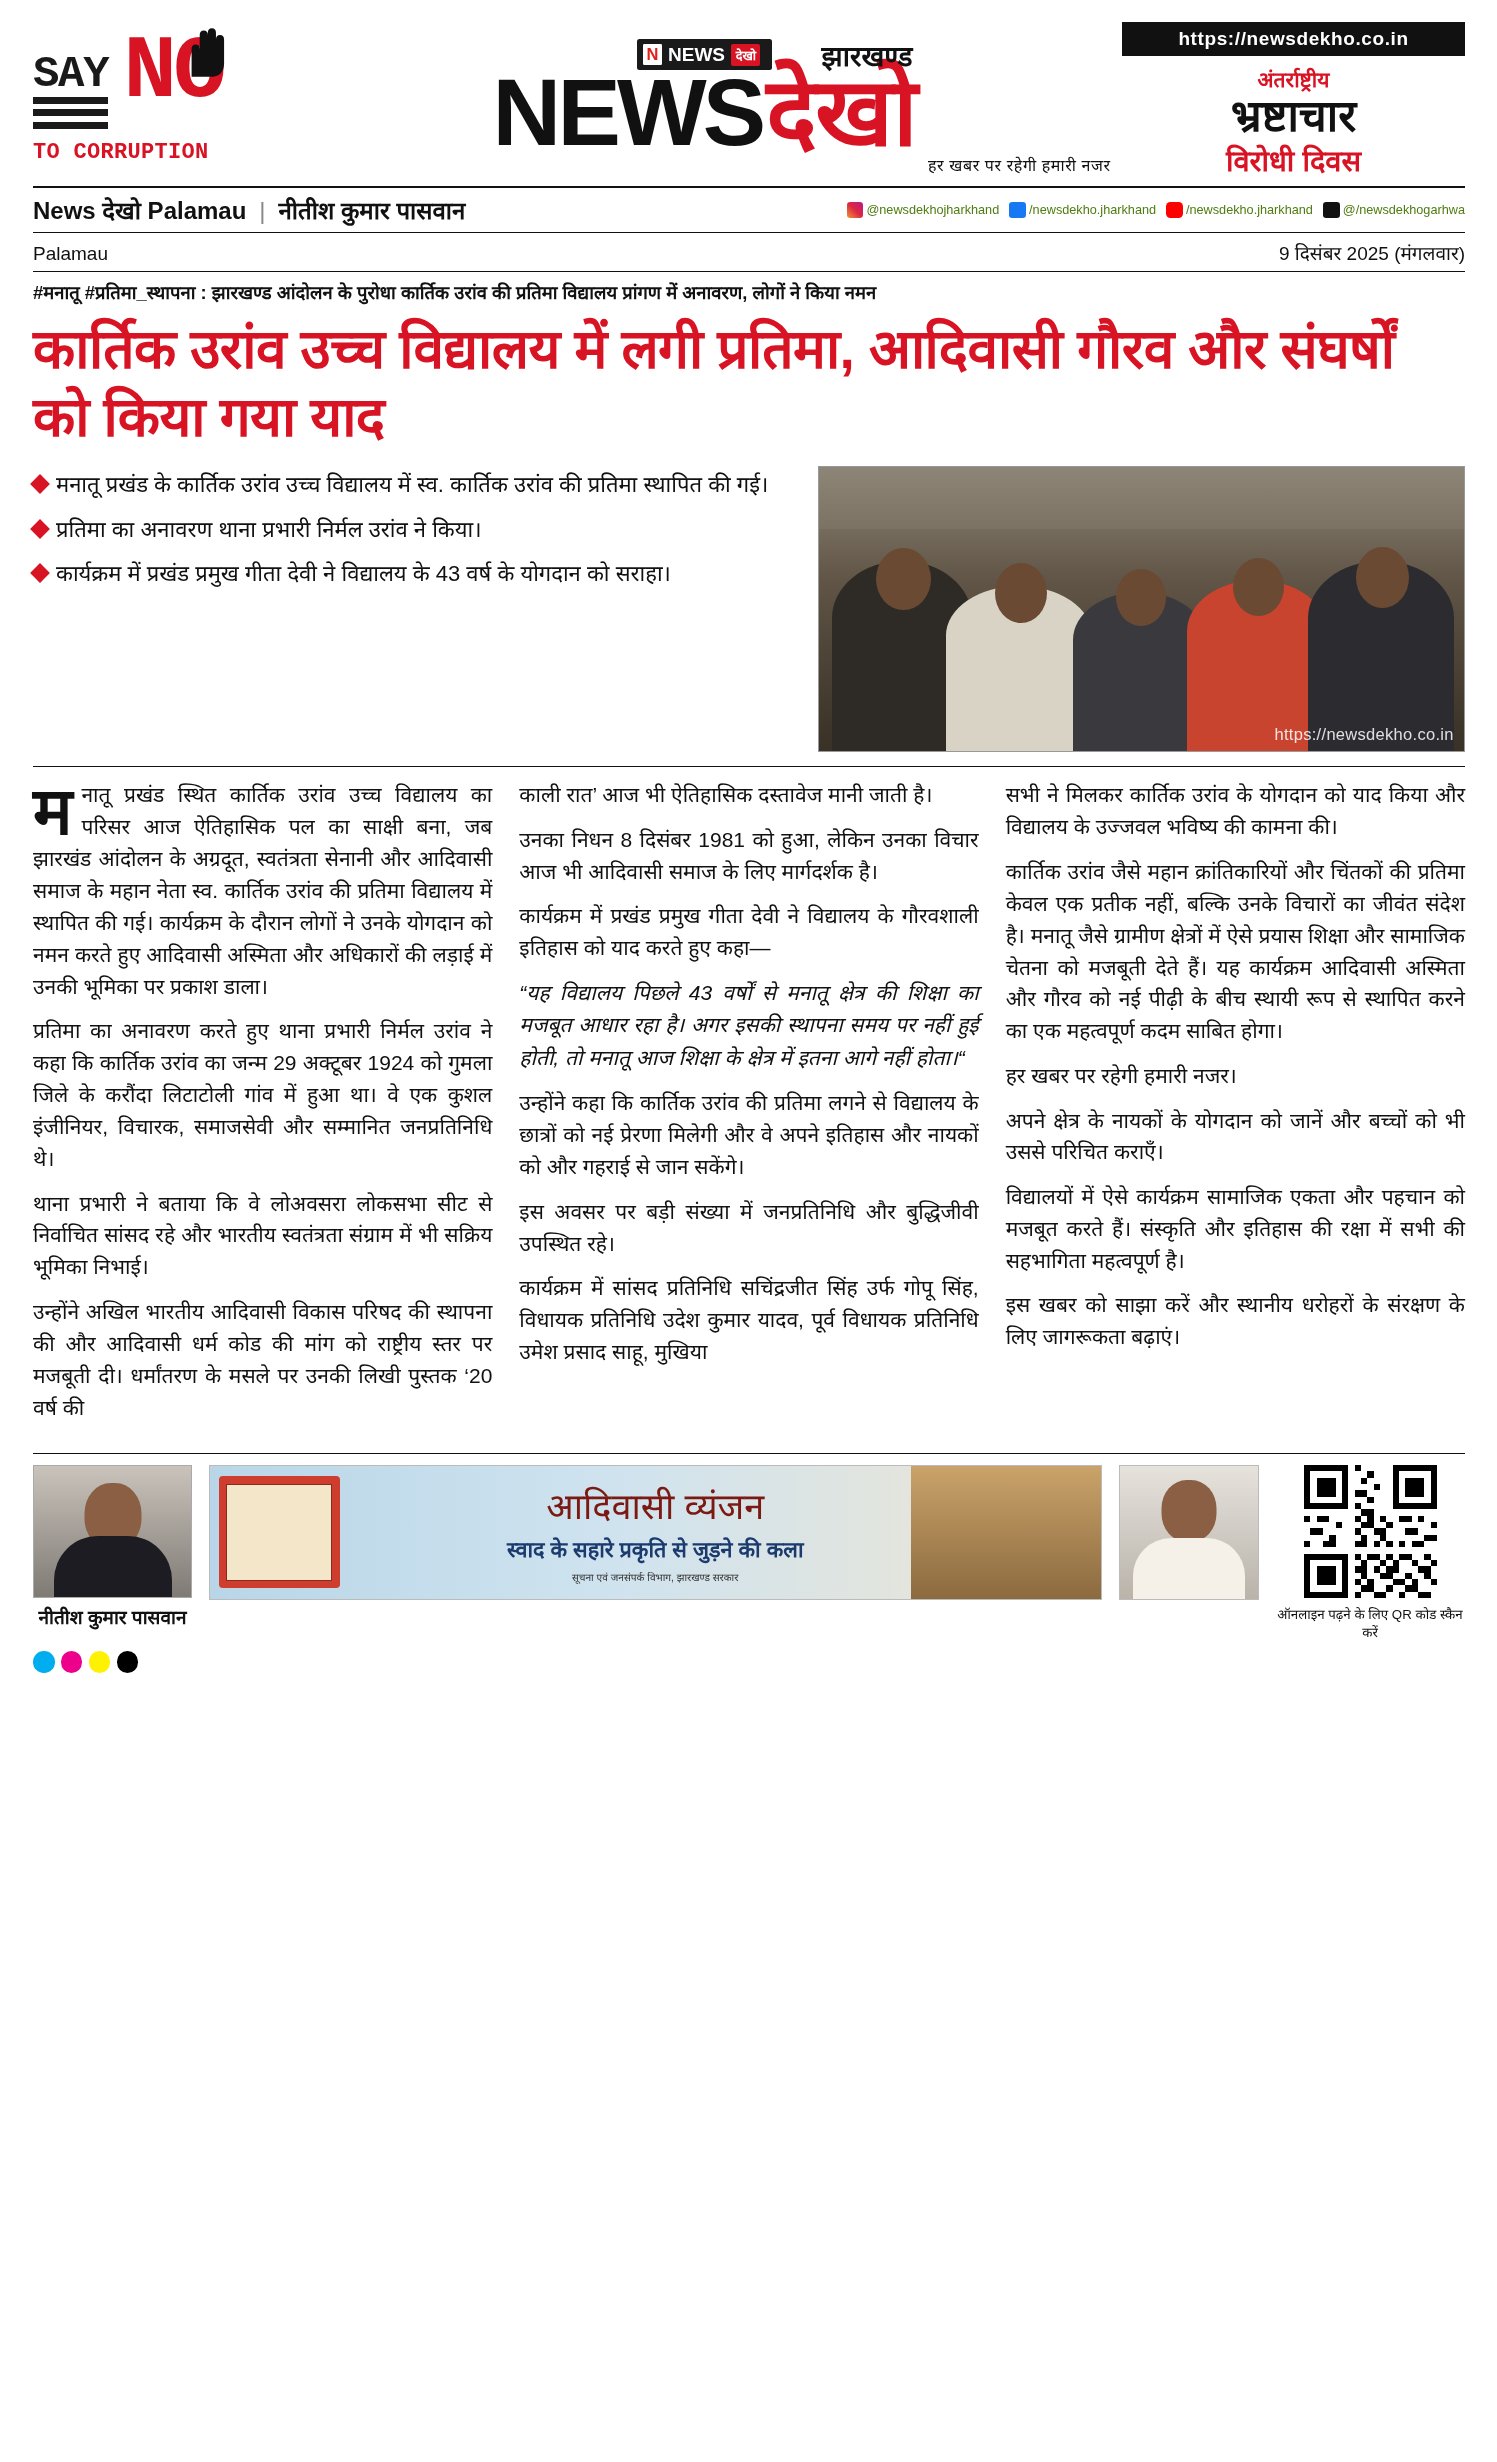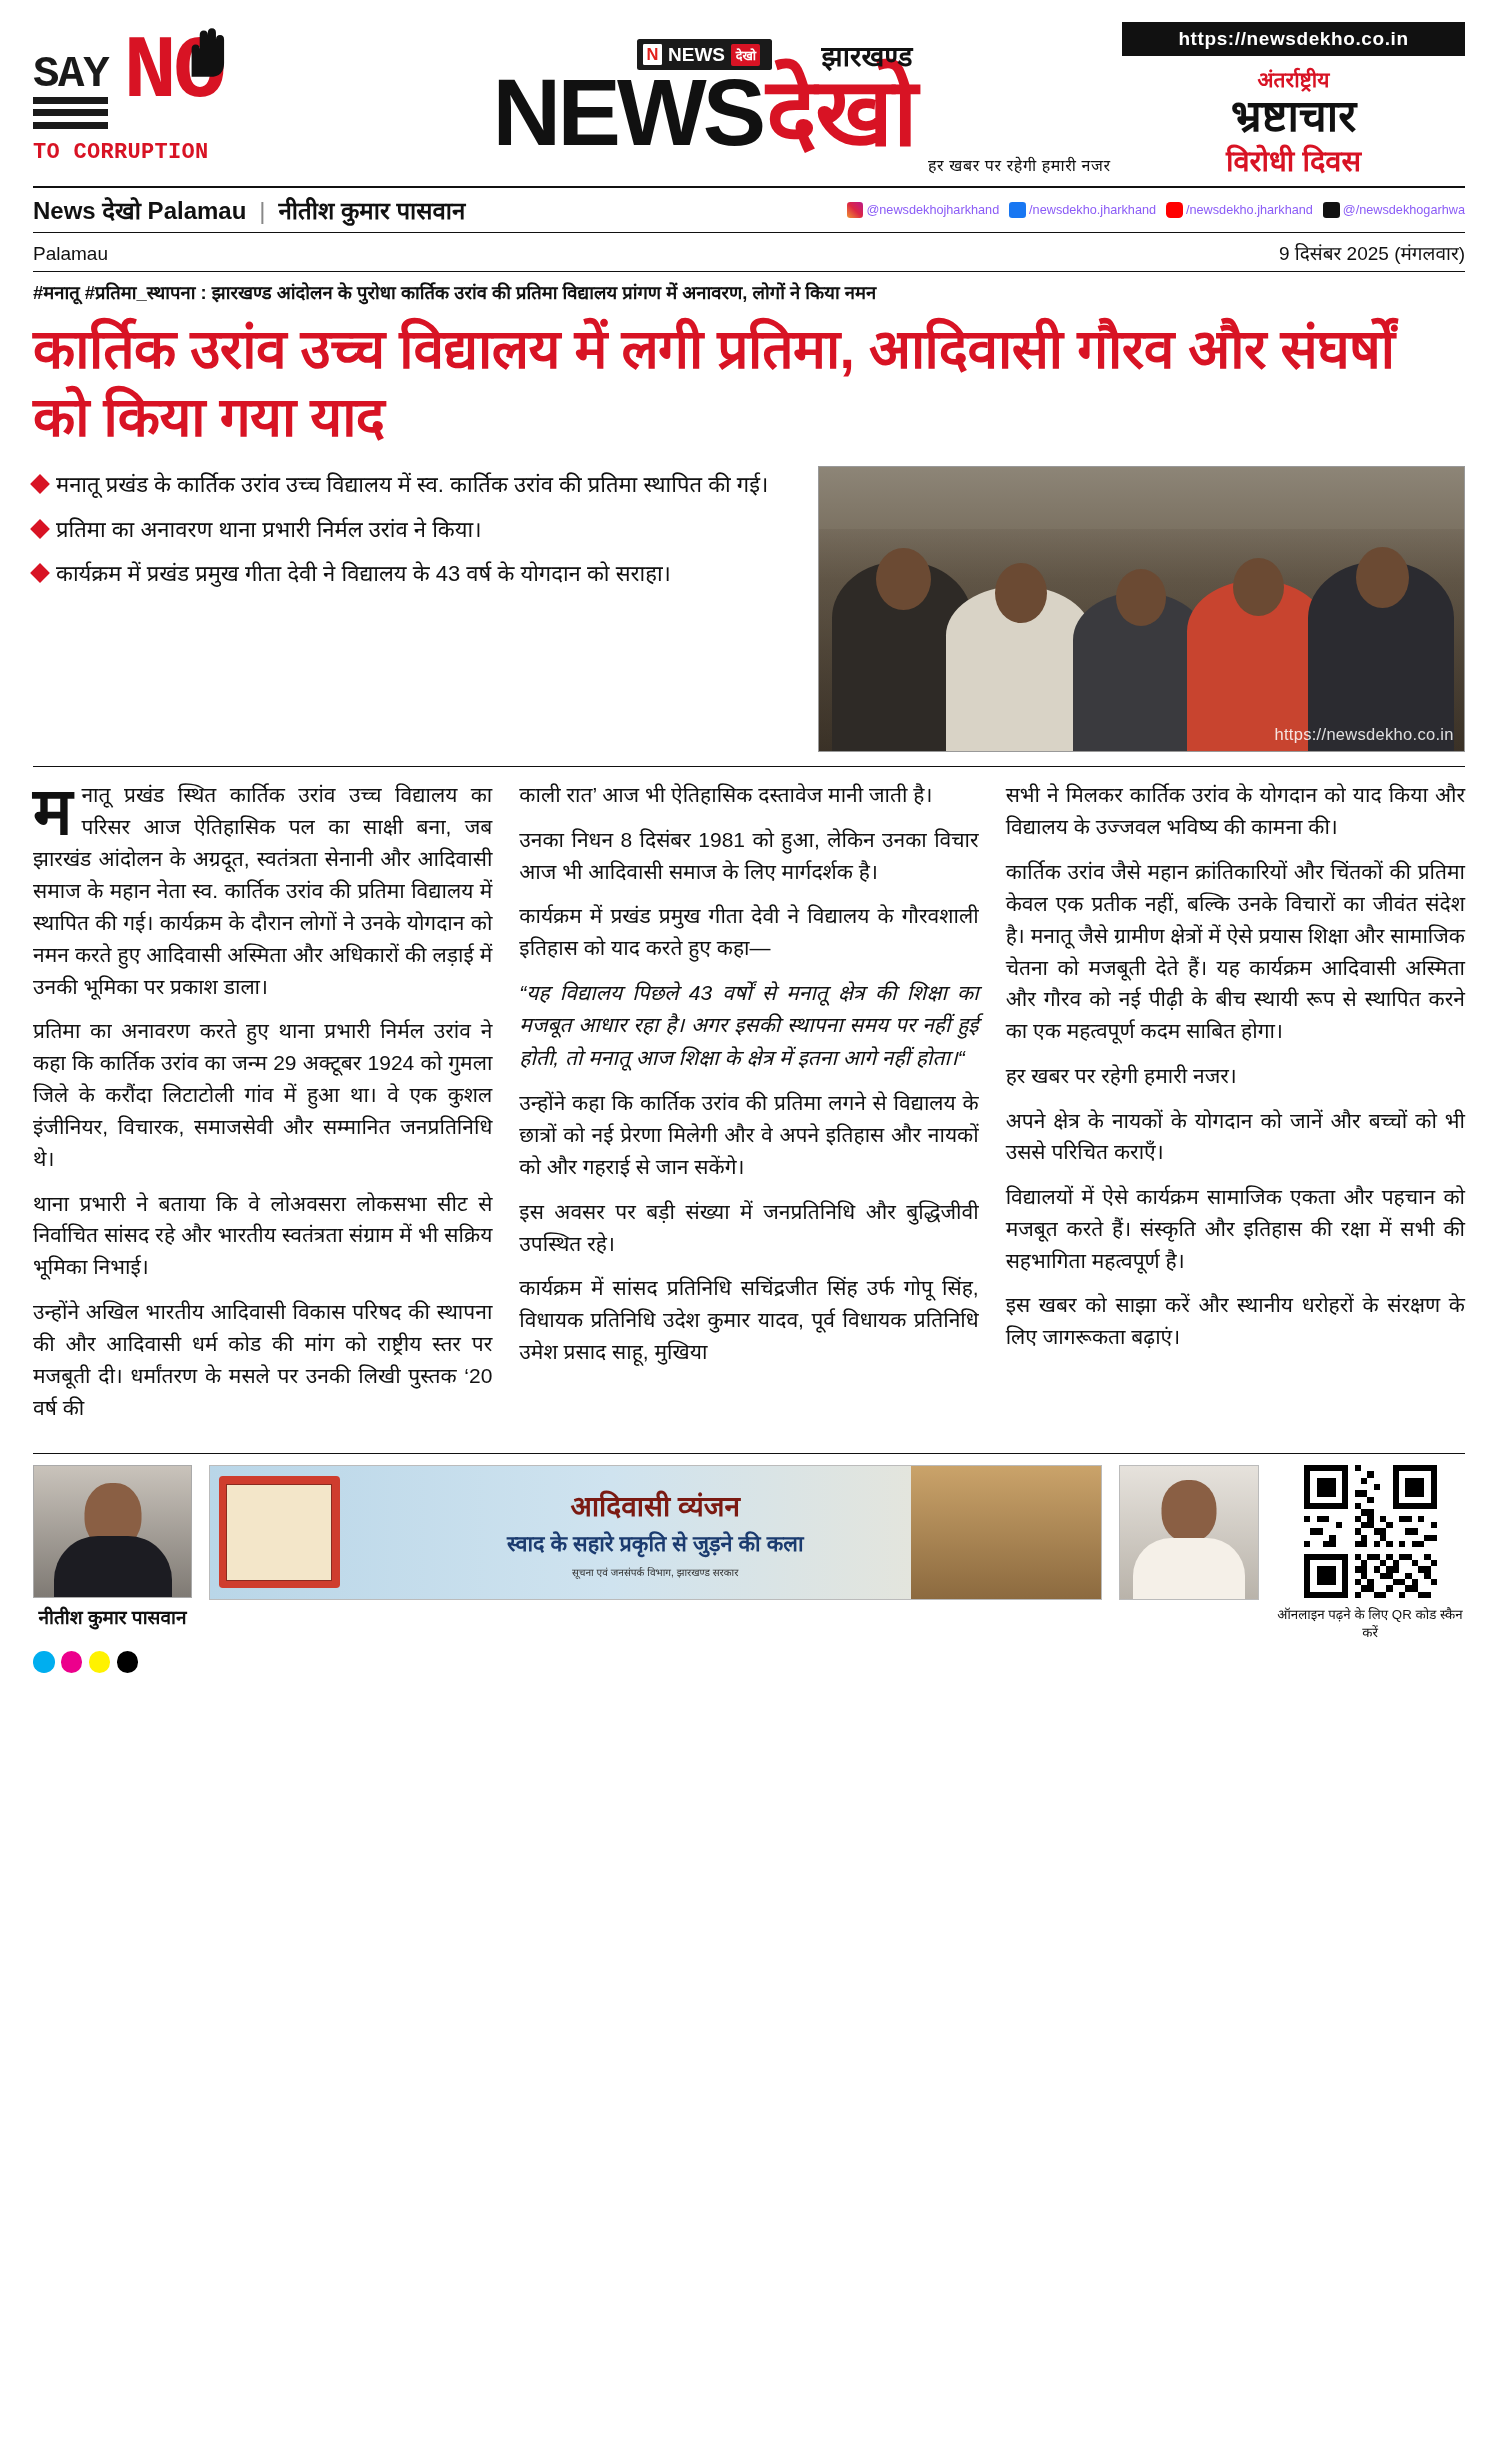--- a/index.html
+++ b/index.html
@@ -182,21 +182,21 @@
     white-space: nowrap;
   }
   .byline-left .sep { color:#888; font-weight: normal; margin: 0 6.3px; }
   .byline-left .name { font-weight: bold; }
   .socials {
     margin-left: auto;
     display: flex;
     align-items: flex-end;
     gap: 10.2px;
     font-size: 12.7px;
-    color: #8b5cf6;
+    color: #4d7c0f;
   }
   .socials .s-item { display:flex; align-items:center; gap:3.2px; white-space:nowrap; }
   .sic { width: 16.5px; height: 16.5px; border-radius: 3.2px; display:inline-block; }
   .sic.ig { background: linear-gradient(45deg,#f09433,#dc2743,#bc1888); }
   .sic.fb { background:#1877f2; }
   .sic.yt { background:#ff0000; border-radius: 4.4px; }
   .sic.tw { background:#111; }
 
   
   .place-row {
@@ -308,21 +308,21 @@
     overflow: hidden;
     border: 0.6px solid #bbb;
     display:flex; align-items:center; justify-content:center;
     text-align:center;
   }
   .ad-left { position:absolute; left:9px; top:10.2px; width: 121px; height: 112px; background:#cf3d2e; border-radius:3.8px; }
   .ad-left .panel { position:absolute; inset:7.6px; background:#f3e6c9; border:1.9px solid #8a2b20; }
   .ad-right { position:absolute; right:0; top:0; width: 190px; height:100%;
               background: linear-gradient(180deg,#caa36a,#8c6a3f); }
   .ad-text { z-index:2; }
-  .ad-t1 { font-size: 28px; font-weight: bold; color:#7b1a12; }
+  .ad-t1 { font-size: 36px; font-weight: normal; color:#7b1a12; }
   .ad-t2 { font-size: 21.6px; font-weight: bold; color:#1b3b6f; margin-top: 3.8px; }
   .ad-t3 { font-size: 10.2px; color:#333; margin-top: 7.6px; }
   .foot-leader { width: 140px; flex: 0 0 140px; height: 135px;
     background: linear-gradient(180deg,#e6e2dc,#b9b3aa); position:relative; overflow:hidden; border:0.6px solid #bbb;}
   .foot-leader .lh { position:absolute; left:50%; top:14px; transform:translateX(-50%); width:55px; height:62px; border-radius:46%; background:#8a5f44; }
   .foot-leader .lb { position:absolute; left:50%; bottom:0; transform:translateX(-50%); width:112px; height:61px; border-radius:38px 38px 0 0; background:#f5f0e8; }
   .qr-wrap { width: 190px; flex: 0 0 190px; text-align:center; }
   .qr { width: 133px; height: 133px; margin: 0 auto; background:#fff; position: relative; }
   .qr-cap { font-size: 13.3px; margin-top: 8px; line-height: 1.35; }
   .colorbar { display:flex; gap: 6.3px; margin-top: 9px; }

